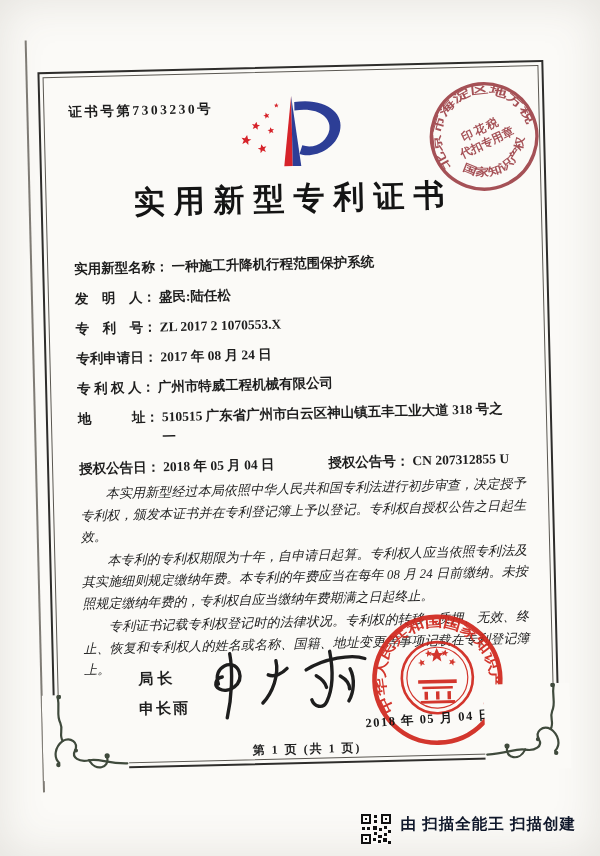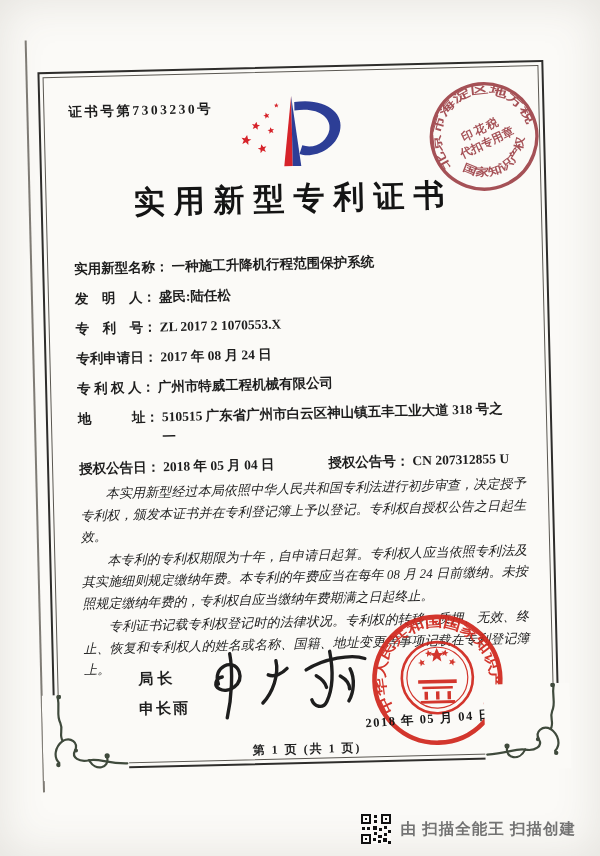--- a/index.html
+++ b/index.html
@@ -48,22 +48,22 @@
 
   .seal{position:absolute;left:316px;top:548px;width:134px;height:134px;opacity:.93;}
   .seal-date{position:absolute;left:310px;top:645px;width:170px;font-size:12.5px;font-weight:700;letter-spacing:1.5px;color:#171717;transform:rotate(-2.5deg);}
 
   .page-num{position:absolute;left:0;right:0;top:673px;text-align:center;font-size:12px;font-weight:600;letter-spacing:2px;color:#1f1f1f;}
 
   .flourish{position:absolute;width:86px;height:86px;}
   .flourish.bl{left:-13px;bottom:-13px;}
   .flourish.br{right:-13px;bottom:-13px;transform:scaleX(-1);}
 
-  .watermark{position:absolute;right:24px;bottom:12px;display:flex;align-items:center;gap:9px;
-    font-family:"Liberation Sans","DejaVu Sans",sans-serif;font-size:15.5px;font-weight:700;color:#737373;letter-spacing:1px;}
+  .watermark{position:absolute;right:24px;bottom:12px;display:flex;gap:9px;
+    font-family:"Liberation Sans","DejaVu Sans",sans-serif;font-size:15.5px;font-weight:700;color:#0f172a;letter-spacing:1px;}
   .qr{width:30px;height:30px;}
 
   
   .f-seal{fill:var(--seal-red);} .s-seal{stroke:var(--seal-red);}
   .f-stamp{fill:var(--stamp-red);} .s-stamp{stroke:var(--stamp-red);}
   .f-lblue{fill:var(--logo-blue);} .f-lred{fill:var(--logo-red);}
   text{font-family:"Liberation Serif","DejaVu Serif",serif;}
 </style>
 </head>
 <body>

